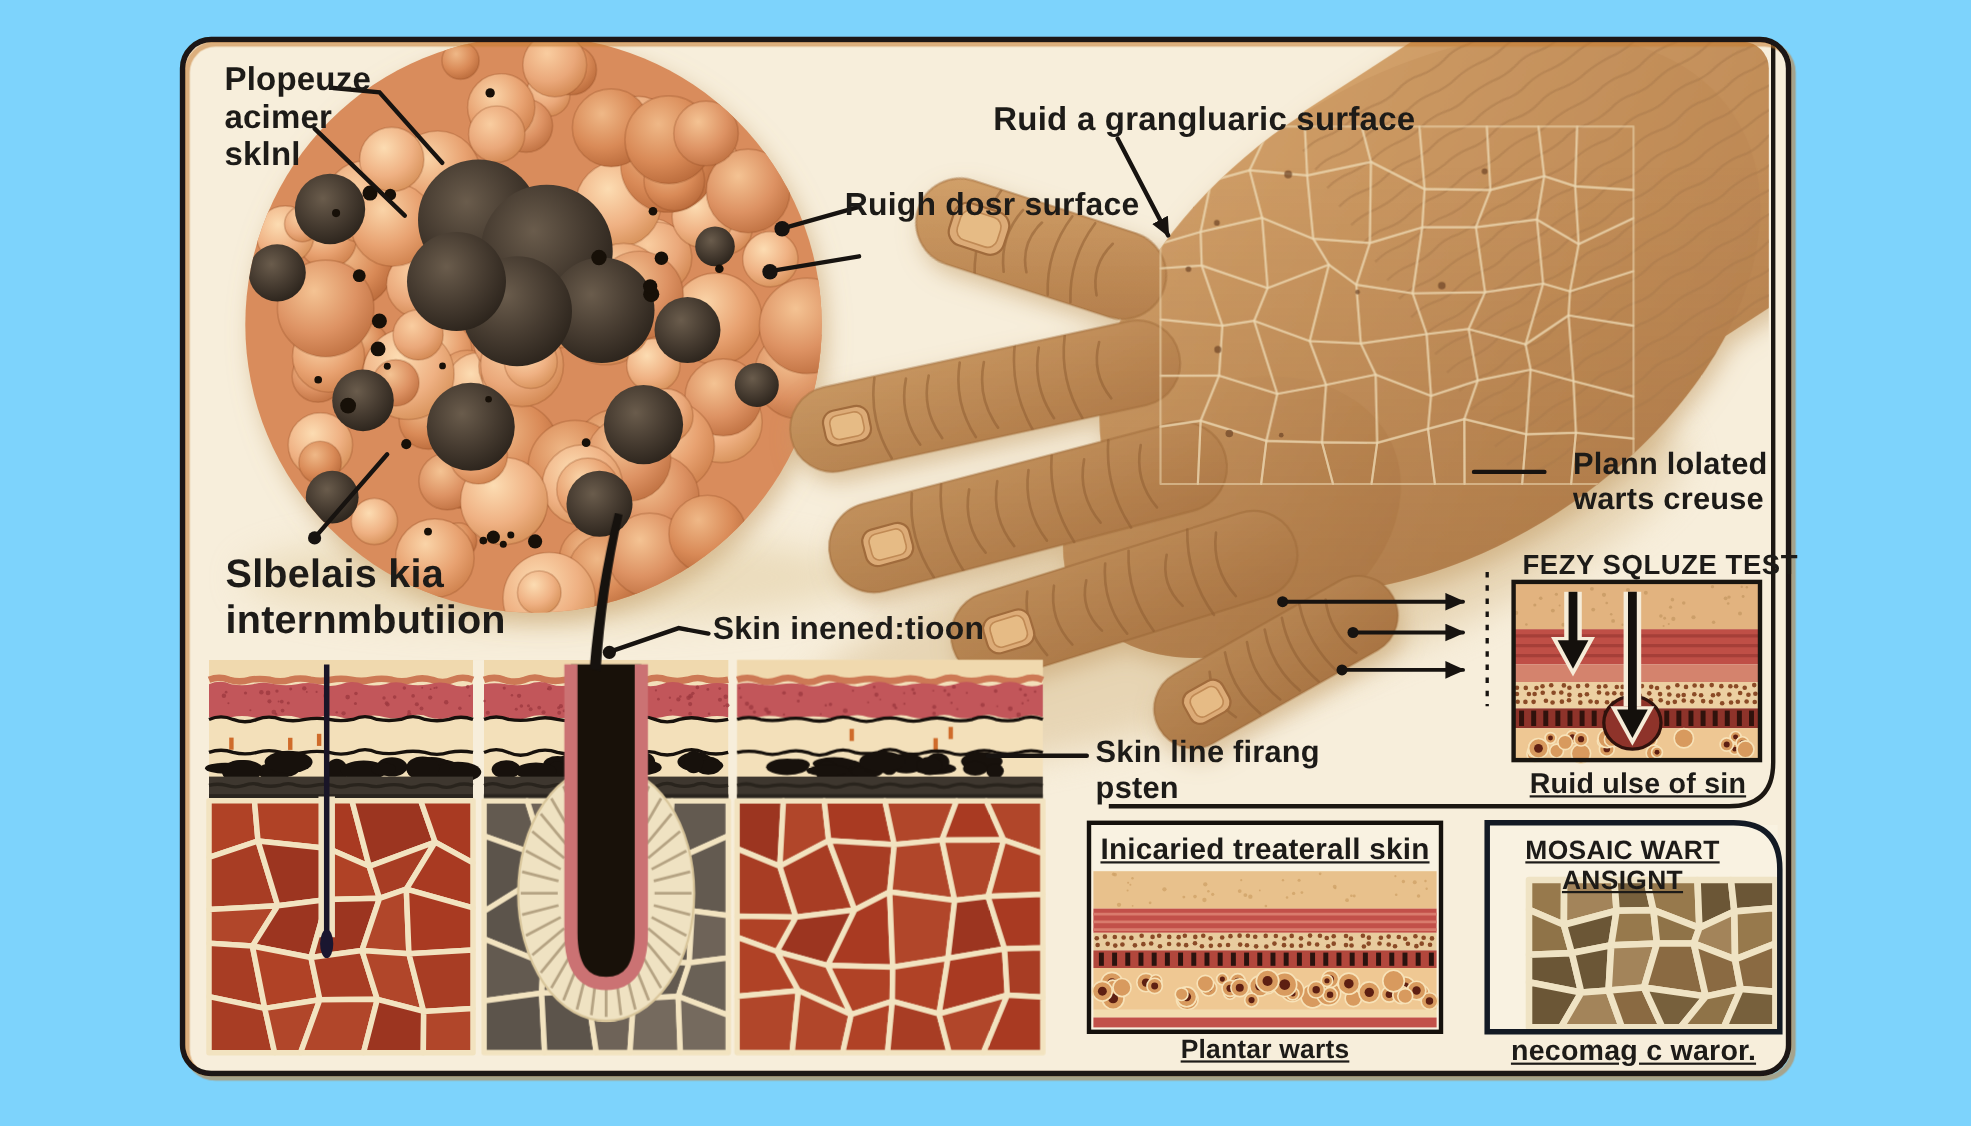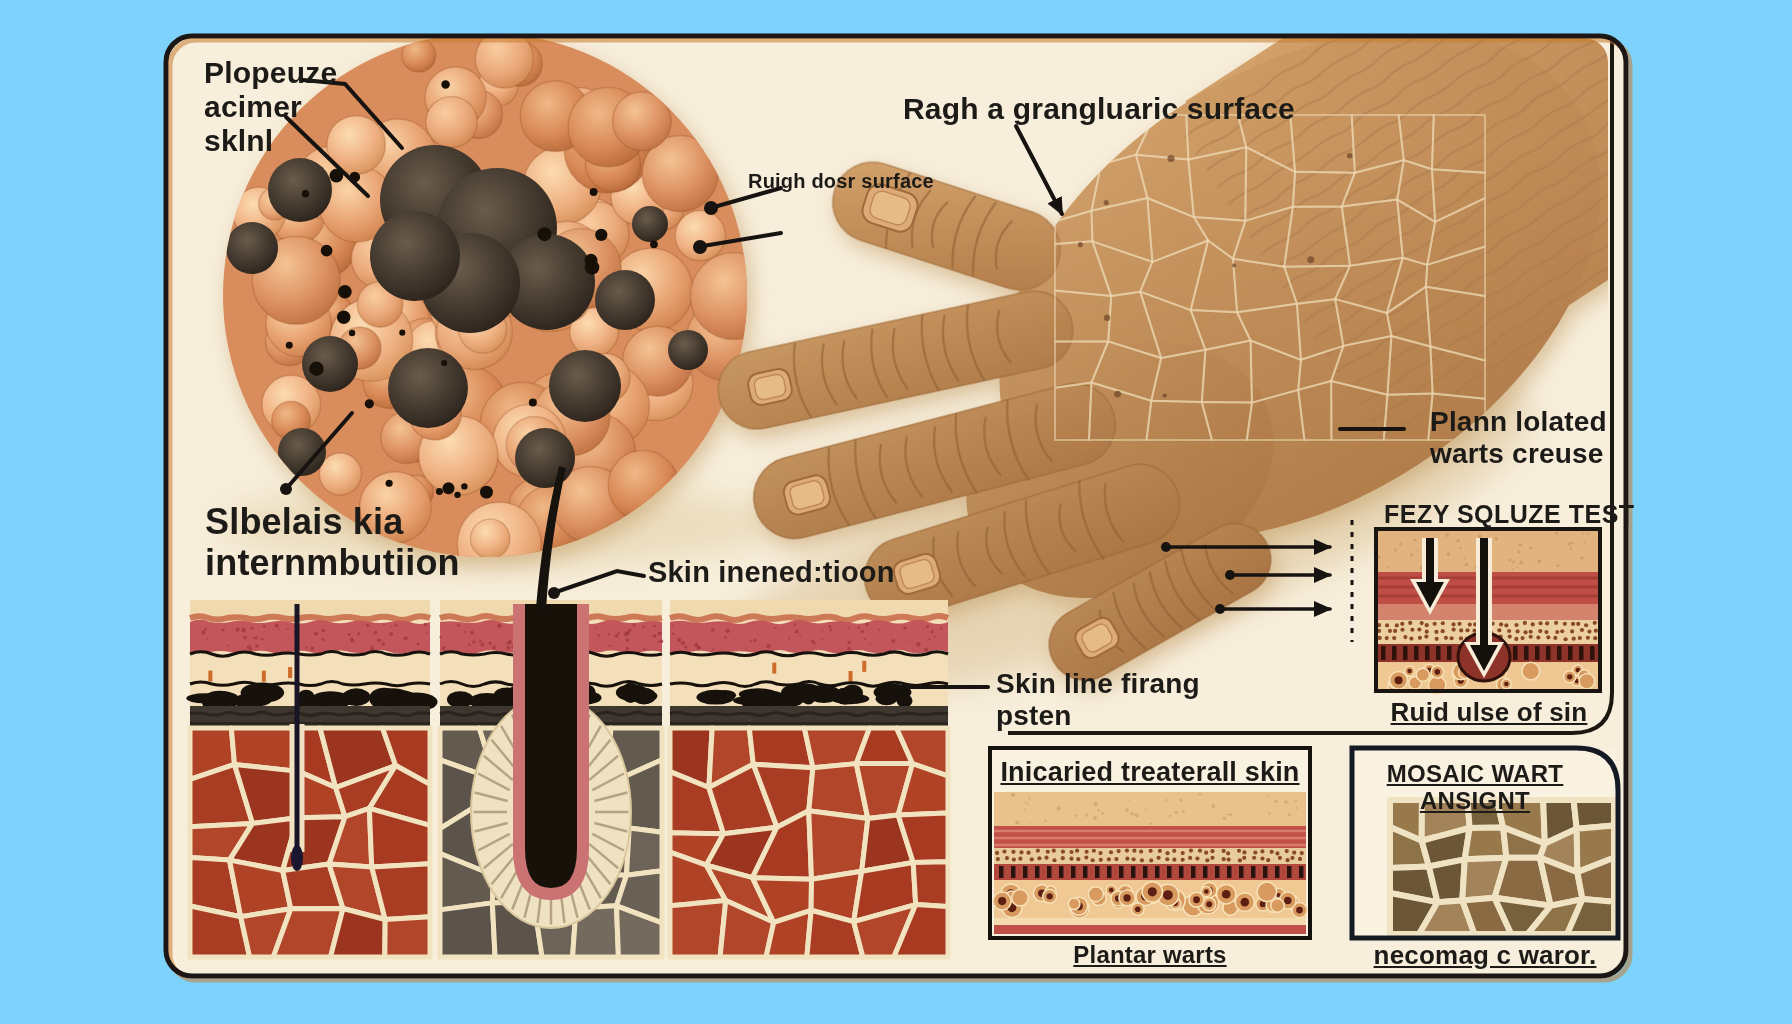--- a/index.html
+++ b/index.html
@@ -1,21 +1,21 @@
 <!DOCTYPE html>
 <html><head>
 <meta charset="utf-8">
 <style>
   html,body{margin:0;padding:0;background:#f3e9d2;}
   #stage{position:relative;width:1792px;height:1024px;background:#7dd3fc;overflow:hidden;
          font-family:"Liberation Sans",sans-serif;padding-left:29px;}
   .lb{position:absolute;color:#1d1b18;font-weight:bold;white-space:pre-line;line-height:1.14;letter-spacing:.2px;}
   .ctr{text-align:center;text-decoration:underline;}
   #lb-closeup{left:204px;top:56px;font-size:30px;}
-  #lb-rough{left:748px;top:170px;font-size:20px;}
+  #lb-rough{left:768px;top:170px;font-size:29px;}
   #lb-thrombosed{left:788px;top:218px;font-size:29px;}
   #lb-granular{left:903px;top:92px;font-size:30px;}
   #lb-distribution{left:205px;top:501px;font-size:36px;}
   #lb-infection{left:648px;top:556px;font-size:29px;}
   #lb-plantar-located{left:1408px;top:406px;font-size:28px;margin-left:22px;}
   #lb-squeeze-title{left:1384px;top:500px;font-size:25px;letter-spacing:.5px;}
   #lb-squeeze-caption{left:1376px;top:698px;width:226px;font-size:26px;}
   #lb-skin-lines{left:996px;top:668px;font-size:28px;}
   #lb-treated-title{left:994px;top:757px;width:312px;font-size:27px;}
   #lb-mosaic-title{left:1356px;top:760px;width:238px;font-size:24px;letter-spacing:.3px;}
@@ -1283,21 +1283,21 @@
   <rect x="990" y="748" width="320" height="190" fill="none" stroke="#15110c" stroke-width="4"></rect>
   <path d="M 1352 938 L 1352 748 L 1576 748 Q 1618 748 1618 790 L 1618 938 Z" fill="none" stroke="#131a24" stroke-width="5"></path>
 
   <rect x="166" y="36" width="1460" height="940" rx="26" fill="none" stroke="#1c1712" stroke-width="5" filter="url(#frameGlow)"></rect>
 </svg>
 
 <div class="lb" id="lb-closeup">Plopeuze
 acimer
 sklnl</div>
 <div class="lb" id="lb-rough">Ruigh dosr surface</div>
-<div class="lb" id="lb-granular">Ragh a grangluaric surface</div>
+<div class="lb" id="lb-granular">Ruid a grangluaric surface</div>
 <div class="lb" id="lb-distribution">Slbelais kia
 internmbutiion</div>
 <div class="lb" id="lb-infection">Skin inened:tioon</div>
 <div class="lb" id="lb-plantar-located">Plann lolated
 warts creuse</div>
 <div class="lb" id="lb-squeeze-title">FEZY SQLUZE TEST</div>
 <div class="lb ctr" id="lb-squeeze-caption">Ruid ulse of sin</div>
 <div class="lb" id="lb-skin-lines">Skin line firang
 psten</div>
 <div class="lb ctr" id="lb-treated-title">Inicaried treaterall skin</div>

